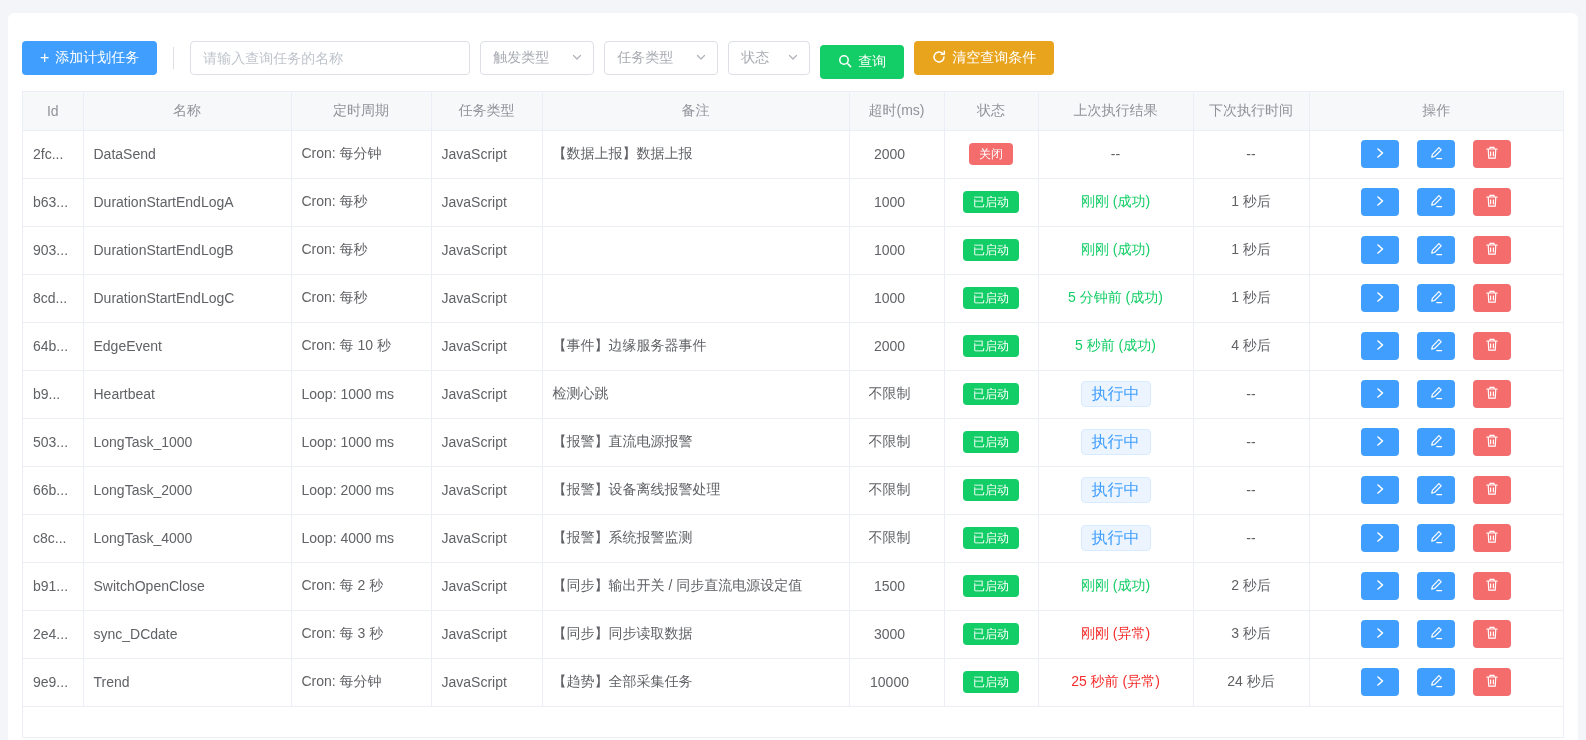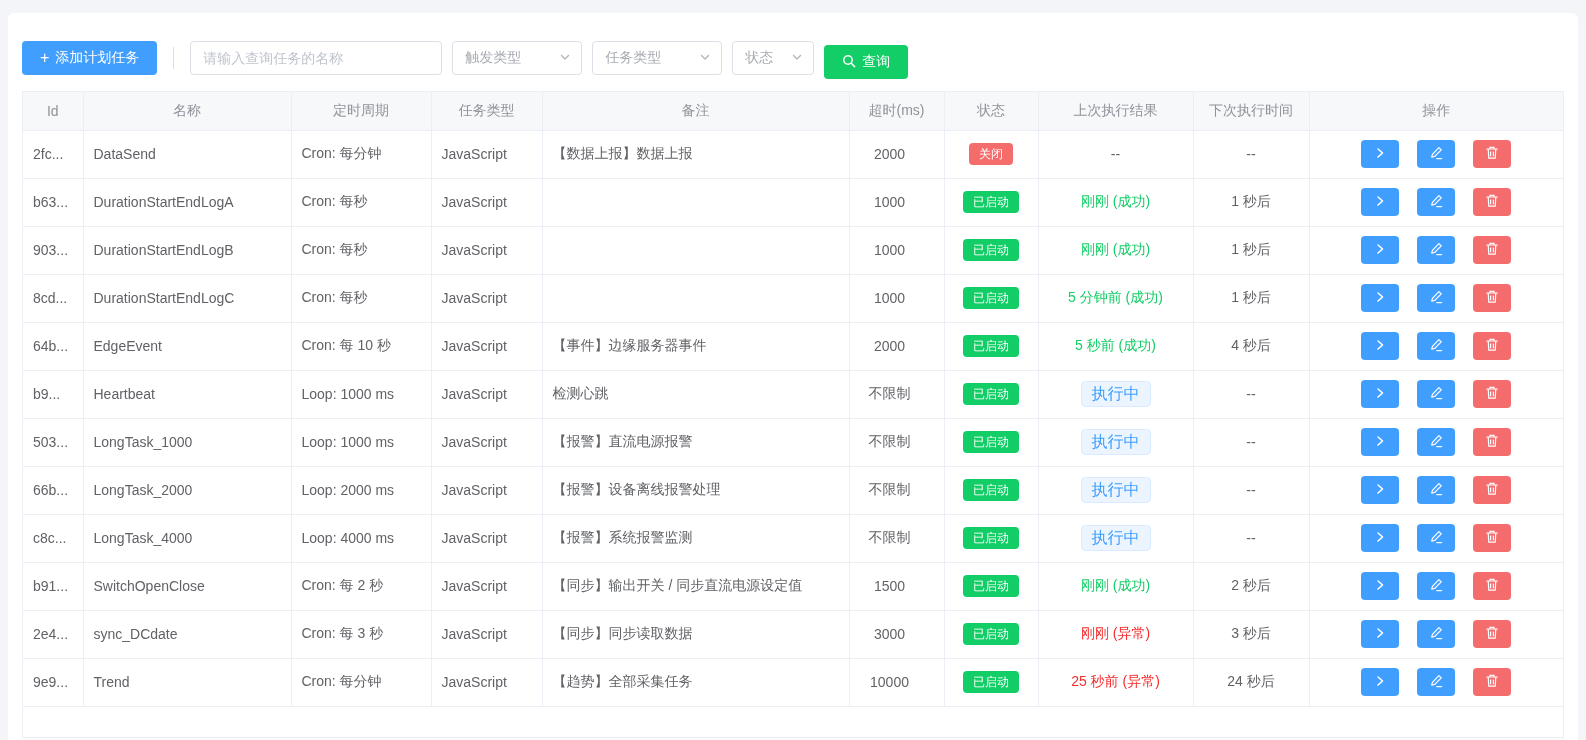--- a/index.html
+++ b/index.html
@@ -40,21 +40,21 @@
   }
   .btn-primary { background: #409eff; }
   .btn-success { background: #13ce66; margin-top: 8px; }
   .btn-warning { background: #e9a41d; }
   .toolbar-divider {
     width: 1px; height: 22px;
     background: #dcdfe6;
     margin: 0 6px;
   }
   .search-input {
-    width: 252px; height: 34px;
+    width: 280px; height: 34px;
     border: 1px solid #dcdfe6;
     border-radius: 4px;
     padding: 0 12px;
     font-size: 14px;
     color: #606266;
     font-family: "Liberation Sans", sans-serif;
     outline: none;
   }
   .search-input::placeholder { color: #bfc4cc; }
   .select {
@@ -64,21 +64,21 @@
     display: inline-flex;
     align-items: center;
     justify-content: space-between;
     padding: 0 10px 0 12px;
     font-size: 14px;
     color: #a8abb2;
     background: #fff;
     cursor: pointer;
     white-space: nowrap;
   }
-  .select.w-lg { width: 130px; }
+  .select.w-lg { width: 114px; }
   .select.w-sm { width: 82px; }
   .plus-glyph { font-size: 16px; line-height: 1; }
   
   .tbl-wrap {
     margin: 0 14px;
     border: 1px solid #ebeef5;
   }
   table {
     width: 100%;
     border-collapse: collapse;
@@ -195,20 +195,29 @@
     <button class="btn btn-success">
       <span>
         <svg width="14" height="14" viewBox="0 0 14 14">
             <circle cx="6" cy="6" r="4.2" stroke="#fff" stroke-width="1.5" fill="none"></circle>
             <line x1="9.3" y1="9.3" x2="12.6" y2="12.6" stroke="#fff" stroke-width="1.5" stroke-linecap="round"></line>
           </svg>
       </span>
       <span>查询</span>
     </button>
 
+    <button class="btn btn-warning">
+      <span>
+        <svg width="14" height="14" viewBox="0 0 14 14" fill="none">
+            <path d="M12 7a5 5 0 1 1-1.6-3.7" stroke="#fff" stroke-width="1.5" stroke-linecap="round"></path>
+            <path d="M12.3 1.2 v3 h-3" stroke="#fff" stroke-width="1.5" stroke-linecap="round" stroke-linejoin="round"></path>
+          </svg>
+      </span>
+      <span>清空查询条件</span>
+    </button>
   </div>
 
   <div class="tbl-wrap">
     <table>
       <colgroup>
         <col style="width:60px">
           <col style="width:208px">
           <col style="width:140px">
           <col style="width:111px">
         <col style="width:307px">

